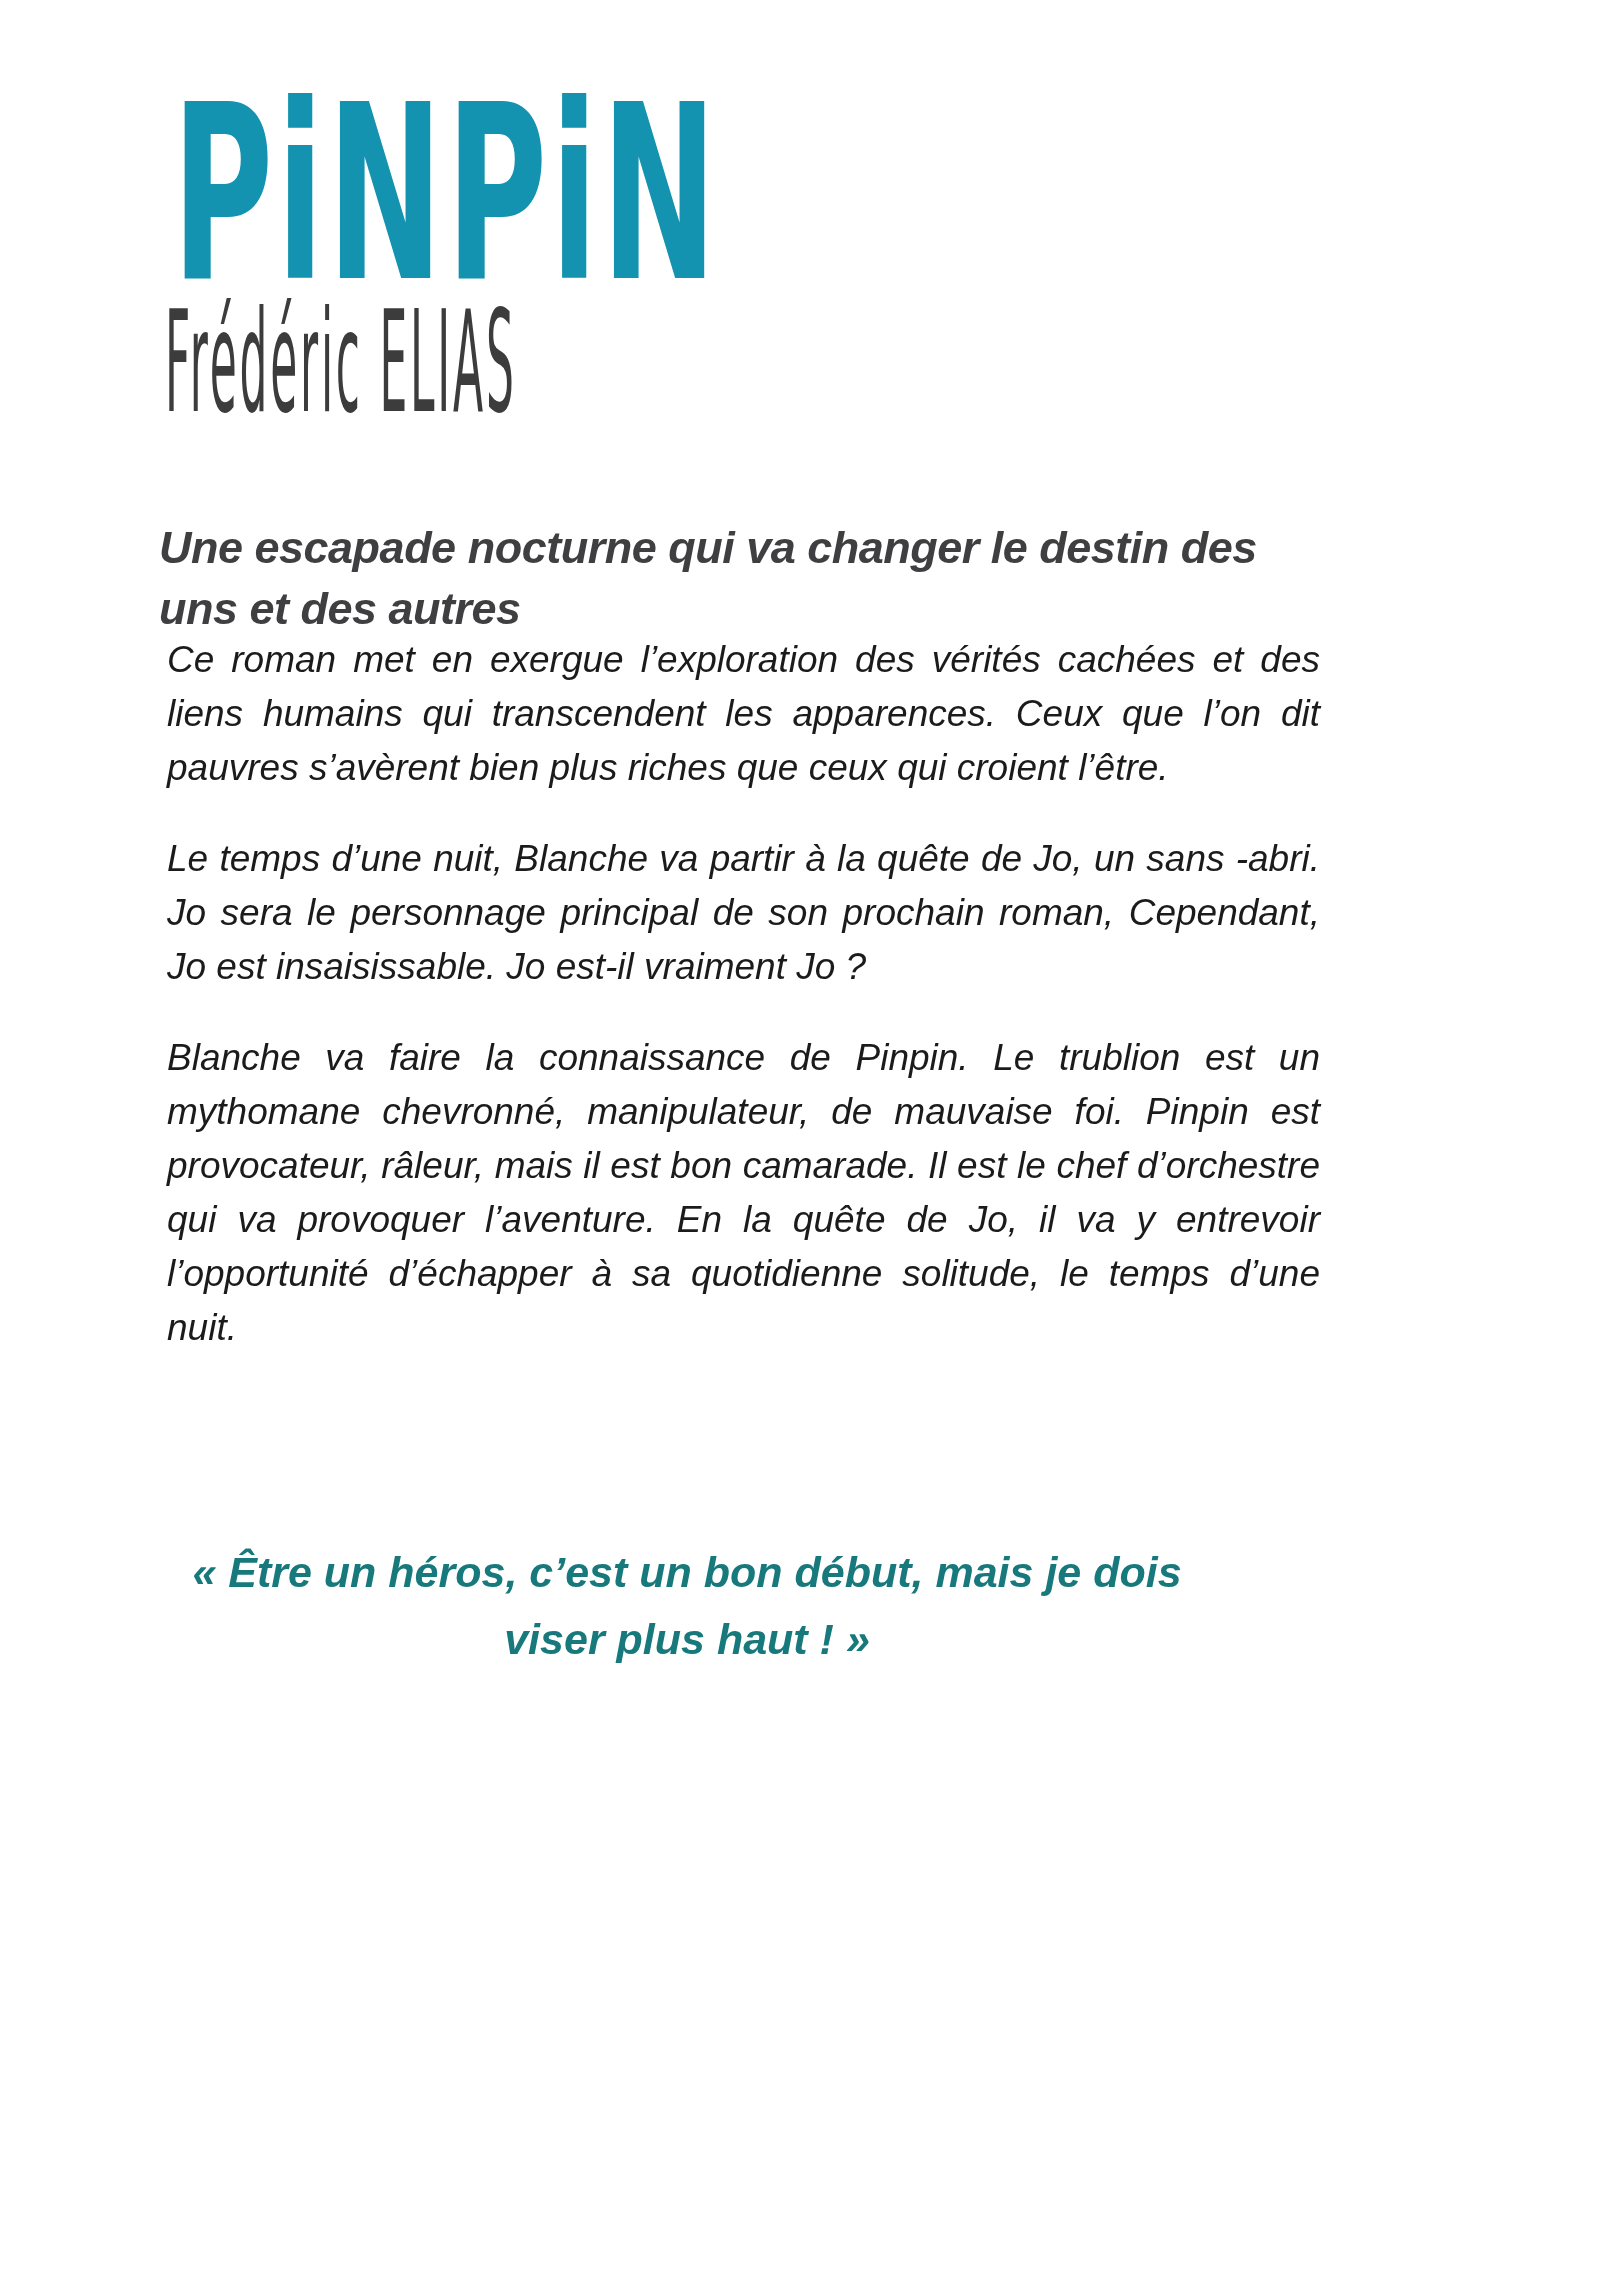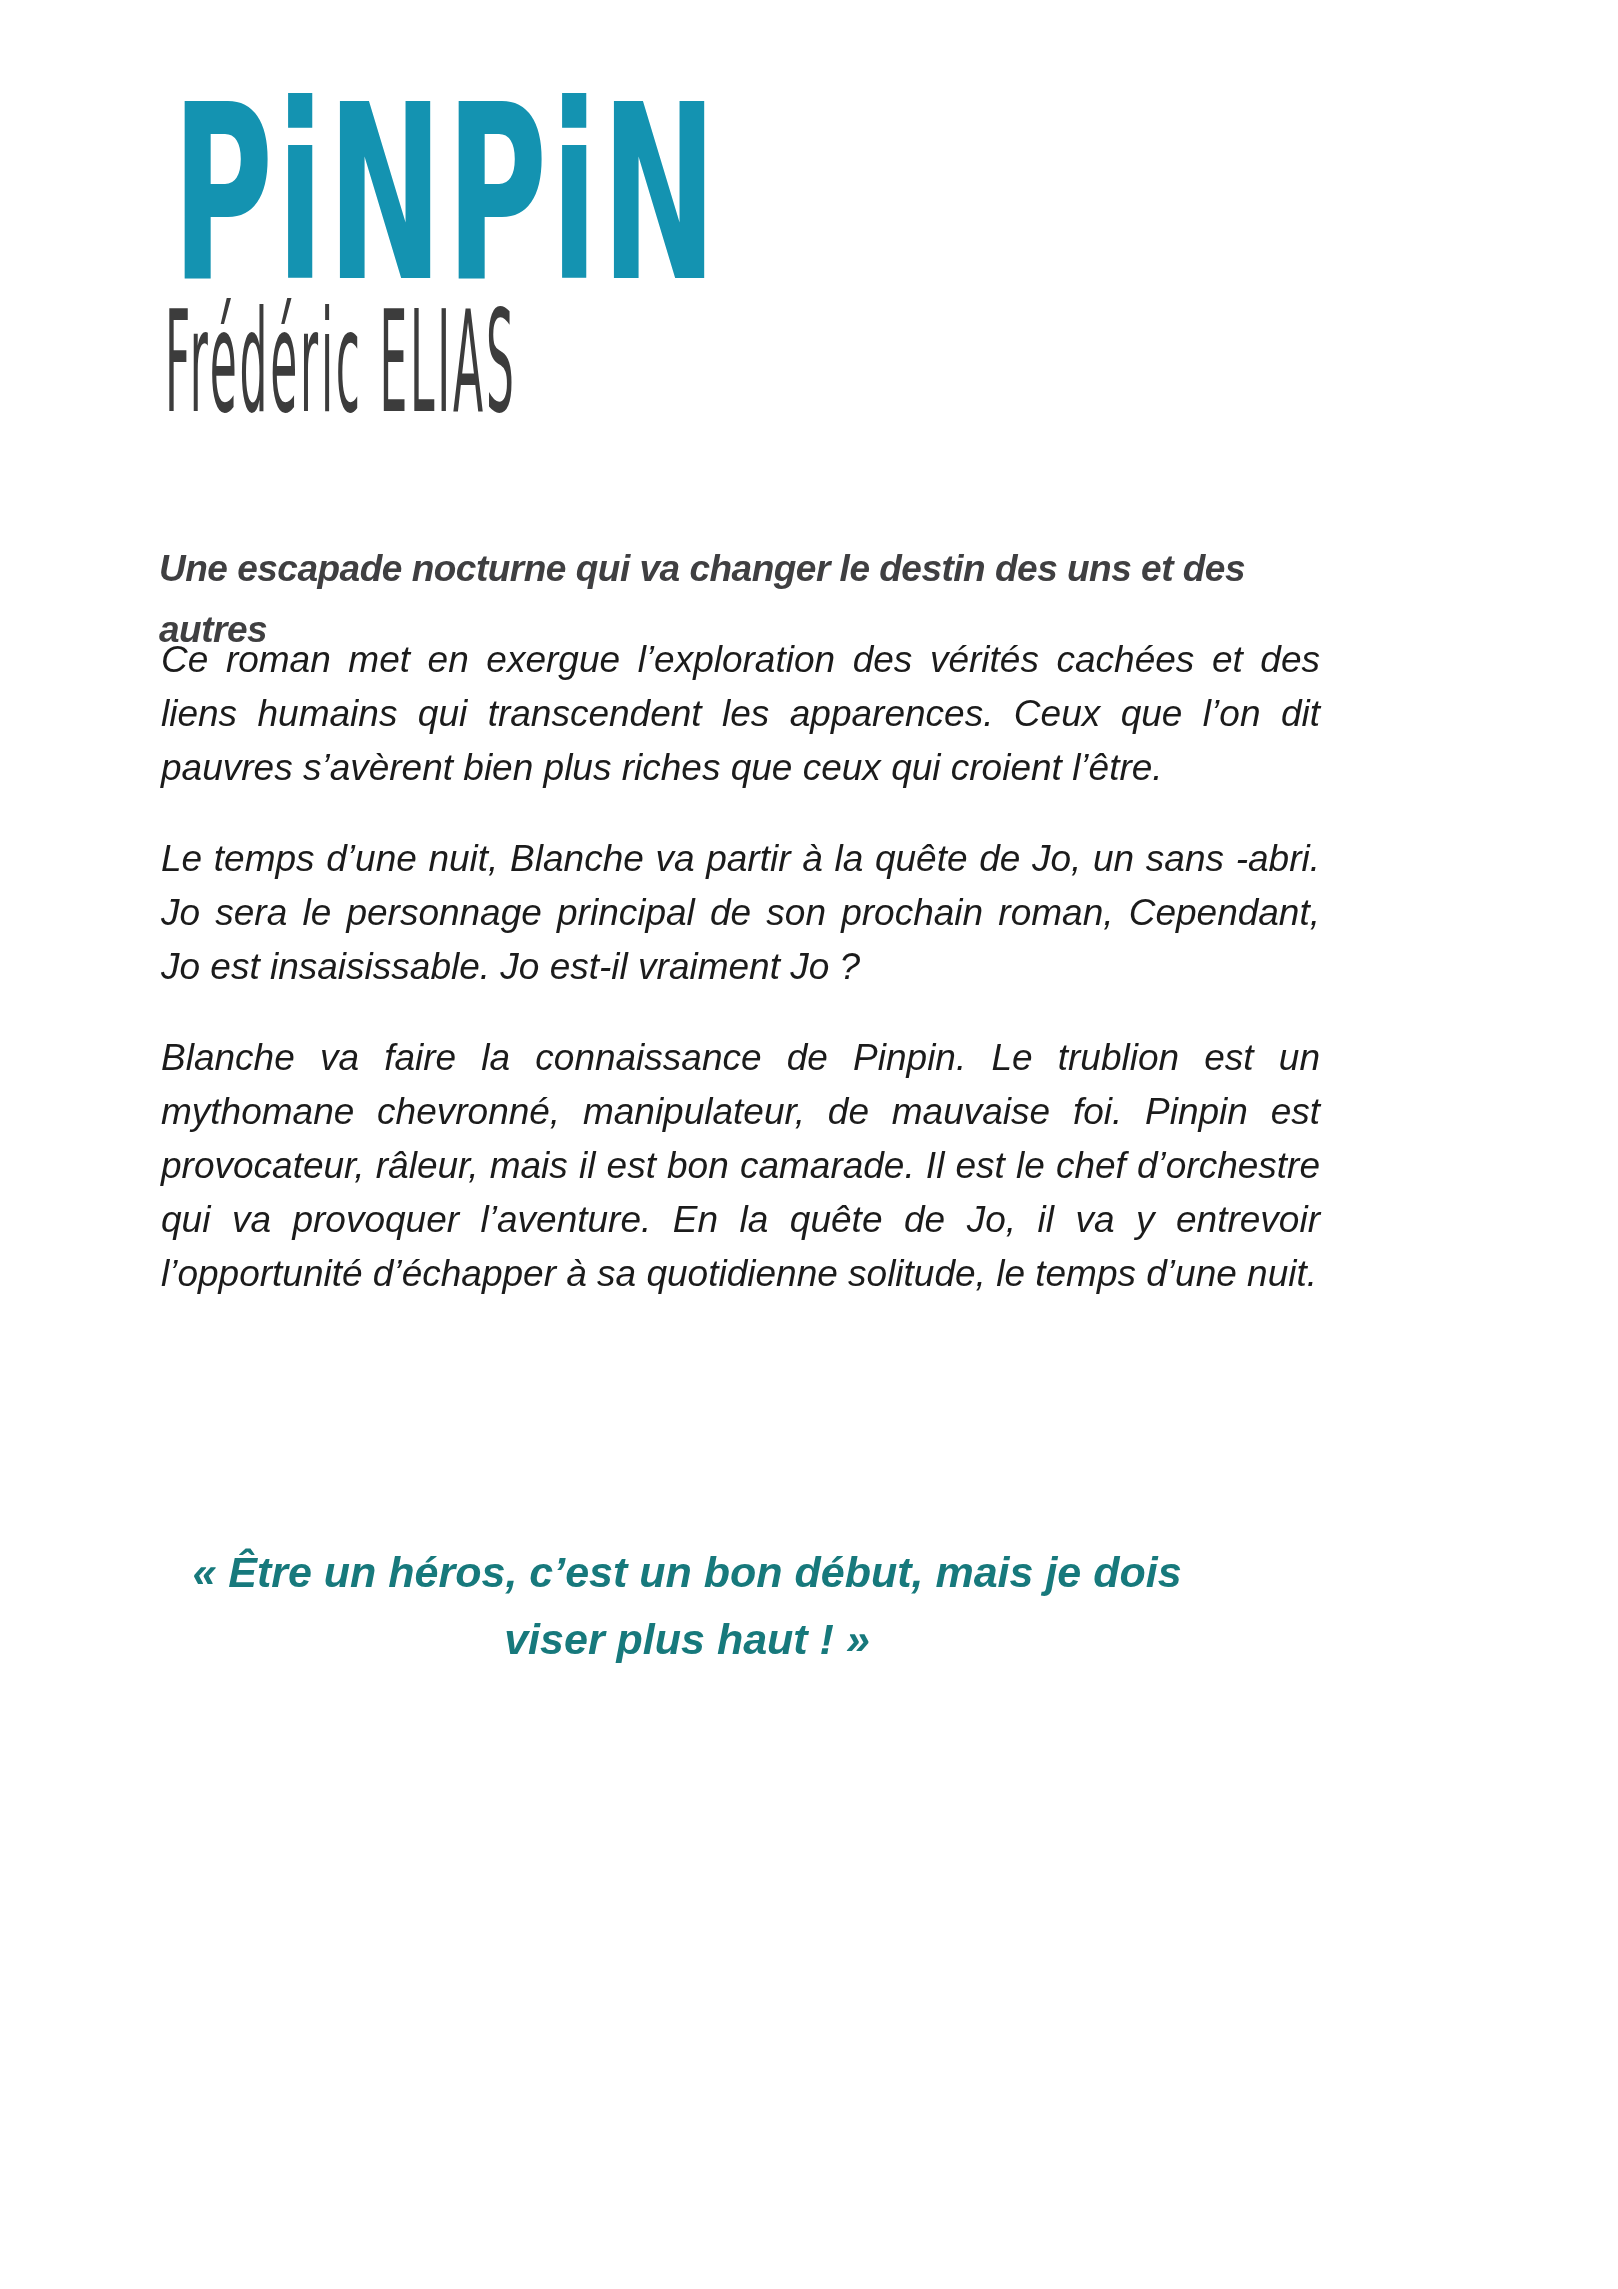--- a/index.html
+++ b/index.html
@@ -42,41 +42,41 @@
     line-height: 1;
     letter-spacing: 5.5px;
     transform: scale(0.50, 1.60);
     transform-origin: left top;
     white-space: nowrap;
   }
 
   .heading {
     position: absolute;
     left: 159px;
-    top: 513px;
+    top: 487px;
     width: 1161px;
     font-style: italic;
     font-weight: bold;
-    font-size: 37px;
+    font-size: 45px;
     line-height: 61px;
     letter-spacing: -0.5px;
   }
 
   .synopsis {
     position: absolute;
     left: 159px;
     top: 633px;
     width: 1161px;
     font-style: italic;
     font-size: 37px;
     line-height: 54px;
     text-align: justify;
   }
   .synopsis p {
-    margin: 0 0 37px 2px;
+    margin: 0 0 37px 8px;
   }
 
   .pull-quote {
     position: absolute;
     left: 138px;
     top: 1539px;
     width: 1098px;
     text-align: center;
     font-style: italic;
     font-weight: bold;

